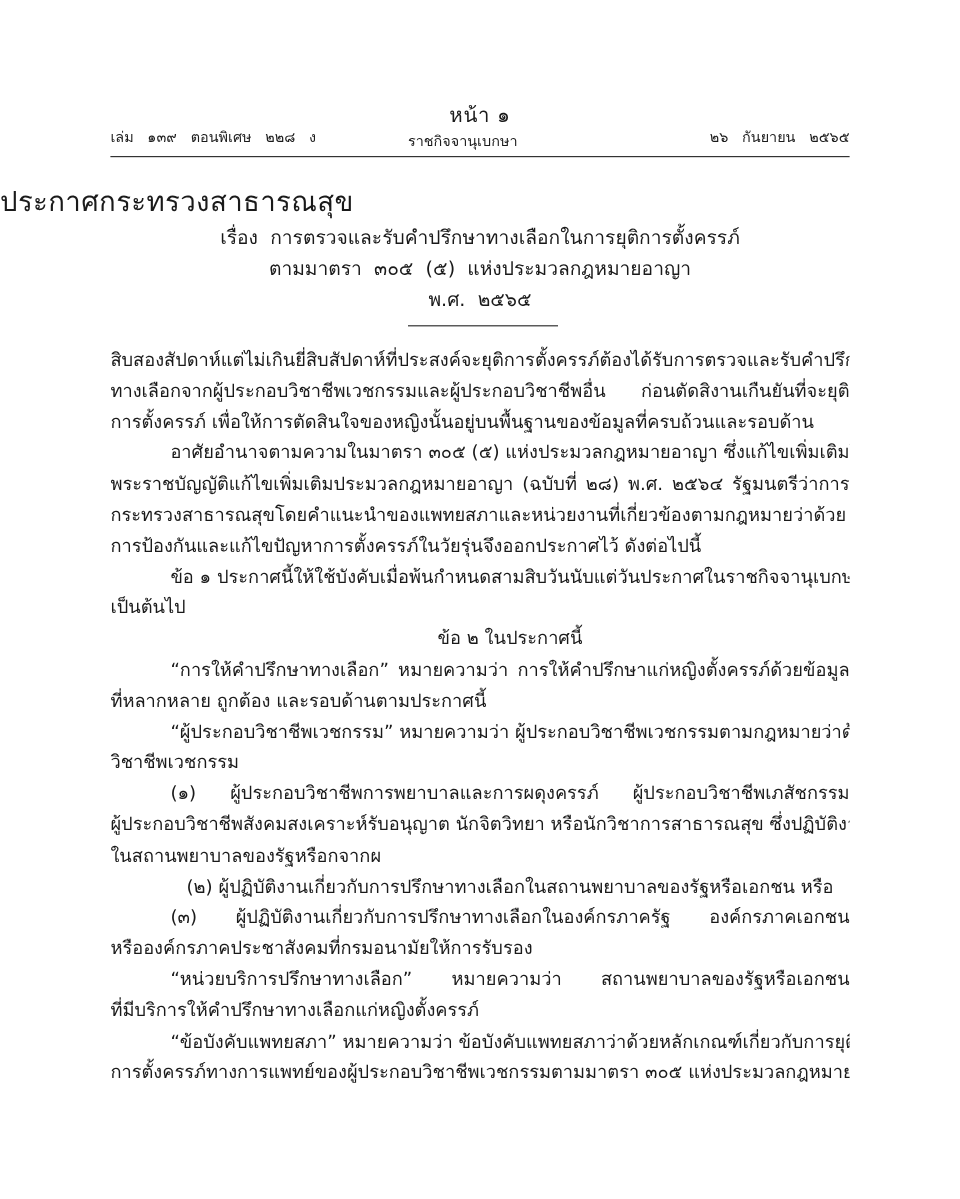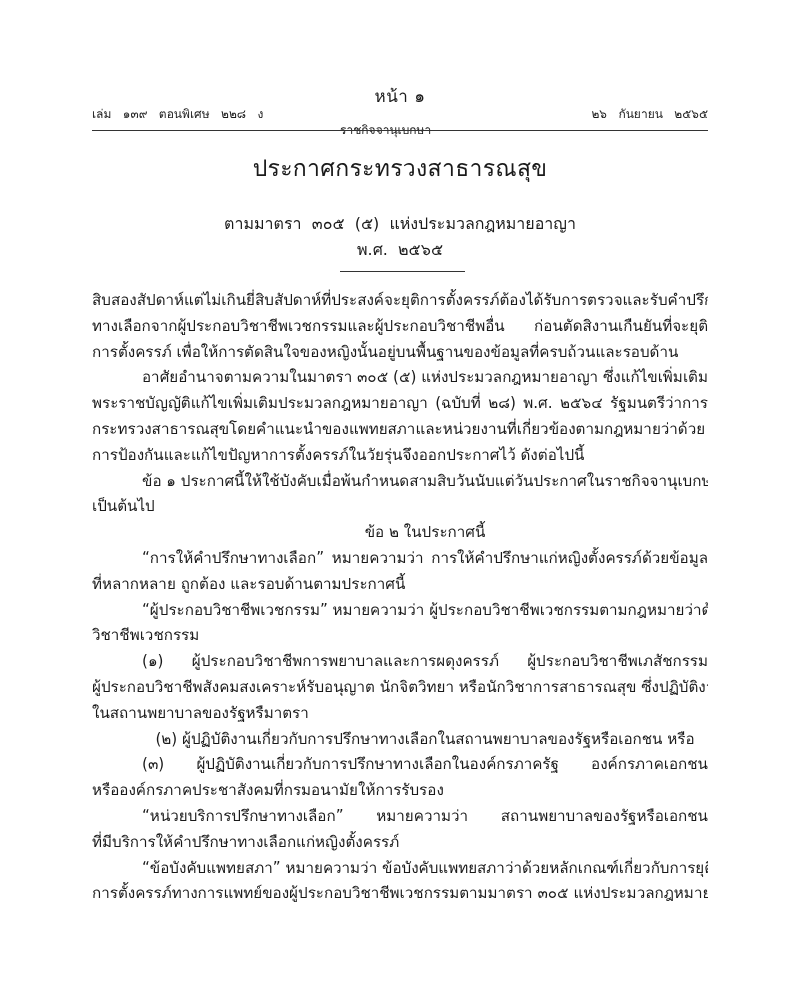--- a/index.html
+++ b/index.html
@@ -10,28 +10,28 @@
   .page { position: absolute; left: 0; top: 0; width: 800px; height: 999px; }
   .page-num {
     position: absolute; top: 82px; left: 0; width: 800px; text-align: center;
     font-size: 17px; letter-spacing: 0.5px;
   }
   .gazette-header {
     position: absolute; top: 104px; left: 92px; width: 616px; height: 24px;
     font-size: 12px;
   }
   .gh-left { position: absolute; left: 0; top: 0; white-space: pre; }
-  .gh-center { position: absolute; left: 248px; top: 16px; white-space: pre; }
+  .gh-center { position: absolute; left: 248px; top: 4px; white-space: pre; }
   .gh-right { position: absolute; right: 0; top: 0; white-space: pre; }
   .header-rule {
     position: absolute; top: 130px; left: 92px; width: 616px; height: 0;
     border-top: 1.5px solid #333;
   }
   .title {
-    position: absolute; top: 150px; left: 0; width: 800px; text-align: center;
+    position: absolute; top: 150px; left: 0; width: 800px; text-align: left;
     font-size: 23px; letter-spacing: 0.3px;
   }
   .subtitle {
     position: absolute; left: 0; width: 800px; text-align: center;
     font-size: 16px; white-space: pre;
   }
   .st1 { top: 185px; }
   .st2 { top: 211px; }
   .st3 { top: 237px; }
   .title-rule {
@@ -53,20 +53,21 @@
   <div class="page-num">หน้า   ๑</div>
 
   <div class="gazette-header">
     <span class="gh-left">เล่ม   ๑๓๙   ตอนพิเศษ   ๒๒๘   ง</span>
     <span class="gh-center">ราชกิจจานุเบกษา</span>
     <span class="gh-right">๒๖   กันยายน   ๒๕๖๕</span>
   </div>
   <div class="header-rule"></div>
 
   <div class="title">ประกาศกระทรวงสาธารณสุข</div>
+  <div class="subtitle st1">เรื่อง  การตรวจและรับคำปรึกษาทางเลือกในการยุติการตั้งครรภ์</div>
   <div class="subtitle st2">ตามมาตรา  ๓๐๕  (๕)  แห่งประมวลกฎหมายอาญา</div>
   <div class="subtitle st3">พ.ศ.  ๒๕๖๕</div>
   <div class="title-rule"></div>
 
   <div class="body" id="body">
       <span class="line just">สิบสองสัปดาห์แต่ไม่เกินยี่สิบสัปดาห์ที่ประสงค์จะยุติการตั้งครรภ์ต้องได้รับการตรวจและรับคำปรึกษา</span>
       <span class="line just">ทางเลือกจากผู้ประกอบวิชาชีพเวชกรรมและผู้ประกอบวิชาชีพอื่น  ก่อนตัดสิงานเกืนยันที่จะยุติ</span>
       <span class="line">การตั้งครรภ์  เพื่อให้การตัดสินใจของหญิงนั้นอยู่บนพื้นฐานของข้อมูลที่ครบถ้วนและรอบด้าน</span>
       <span class="line ind1 just">อาศัยอำนาจตามความในมาตรา  ๓๐๕  (๕)  แห่งประมวลกฎหมายอาญา  ซึ่งแก้ไขเพิ่มเติมโดย</span>
       <span class="line just">พระราชบัญญัติแก้ไขเพิ่มเติมประมวลกฎหมายอาญา  (ฉบับที่  ๒๘)  พ.ศ.  ๒๕๖๔  รัฐมนตรีว่าการ</span>
@@ -74,21 +75,21 @@
       <span class="line">การป้องกันและแก้ไขปัญหาการตั้งครรภ์ในวัยรุ่นจึงออกประกาศไว้  ดังต่อไปนี้</span>
       <span class="line ind1 just">ข้อ  ๑  ประกาศนี้ให้ใช้บังคับเมื่อพ้นกำหนดสามสิบวันนับแต่วันประกาศในราชกิจจานุเบกษา</span>
       <span class="line">เป็นต้นไป</span>
       <span class="line ind1">ข้อ  ๒  ในประกาศนี้</span>
       <span class="line ind1 just">“การให้คำปรึกษาทางเลือก”  หมายความว่า  การให้คำปรึกษาแก่หญิงตั้งครรภ์ด้วยข้อมูล</span>
       <span class="line">ที่หลากหลาย  ถูกต้อง  และรอบด้านตามประกาศนี้</span>
       <span class="line ind1 just">“ผู้ประกอบวิชาชีพเวชกรรม”  หมายความว่า  ผู้ประกอบวิชาชีพเวชกรรมตามกฎหมายว่าด้วย</span>
       <span class="line">วิชาชีพเวชกรรม</span>
       <span class="line ind1 just">(๑)  ผู้ประกอบวิชาชีพการพยาบาลและการผดุงครรภ์  ผู้ประกอบวิชาชีพเภสัชกรรม</span>
       <span class="line just">ผู้ประกอบวิชาชีพสังคมสงเคราะห์รับอนุญาต  นักจิตวิทยา  หรือนักวิชาการสาธารณสุข  ซึ่งปฏิบัติงาน</span>
-      <span class="line">ในสถานพยาบาลของรัฐหรืมาตรา</span>
+      <span class="line">ในสถานพยาบาลของรัฐหรือกจากผ</span>
       <span class="line ind1">(๒)  ผู้ปฏิบัติงานเกี่ยวกับการปรึกษาทางเลือกในสถานพยาบาลของรัฐหรือเอกชน  หรือ</span>
       <span class="line ind1 just">(๓)  ผู้ปฏิบัติงานเกี่ยวกับการปรึกษาทางเลือกในองค์กรภาครัฐ  องค์กรภาคเอกชน</span>
       <span class="line">หรือองค์กรภาคประชาสังคมที่กรมอนามัยให้การรับรอง</span>
       <span class="line ind1 just">“หน่วยบริการปรึกษาทางเลือก”  หมายความว่า  สถานพยาบาลของรัฐหรือเอกชน</span>
       <span class="line">ที่มีบริการให้คำปรึกษาทางเลือกแก่หญิงตั้งครรภ์</span>
       <span class="line ind1 just">“ข้อบังคับแพทยสภา”  หมายความว่า  ข้อบังคับแพทยสภาว่าด้วยหลักเกณฑ์เกี่ยวกับการยุติ</span>
       <span class="line just">การตั้งครรภ์ทางการแพทย์ของผู้ประกอบวิชาชีพเวชกรรมตามมาตรา  ๓๐๕  แห่งประมวลกฎหมายอาญา</span>
     </div>
 </div>
 

